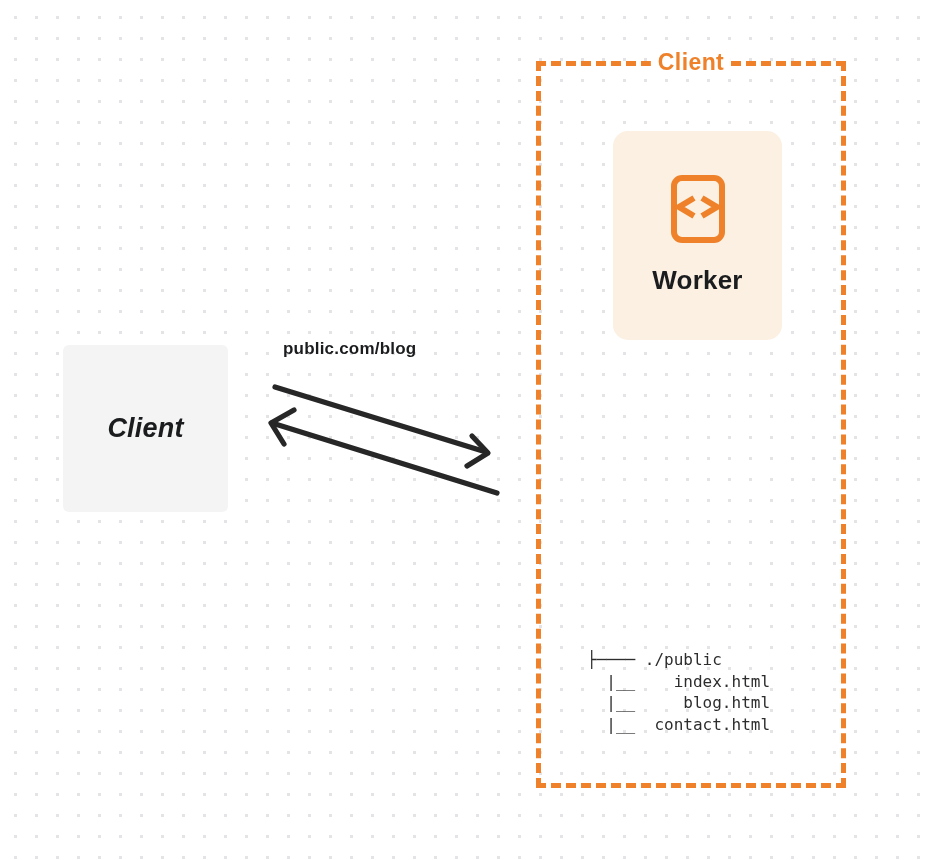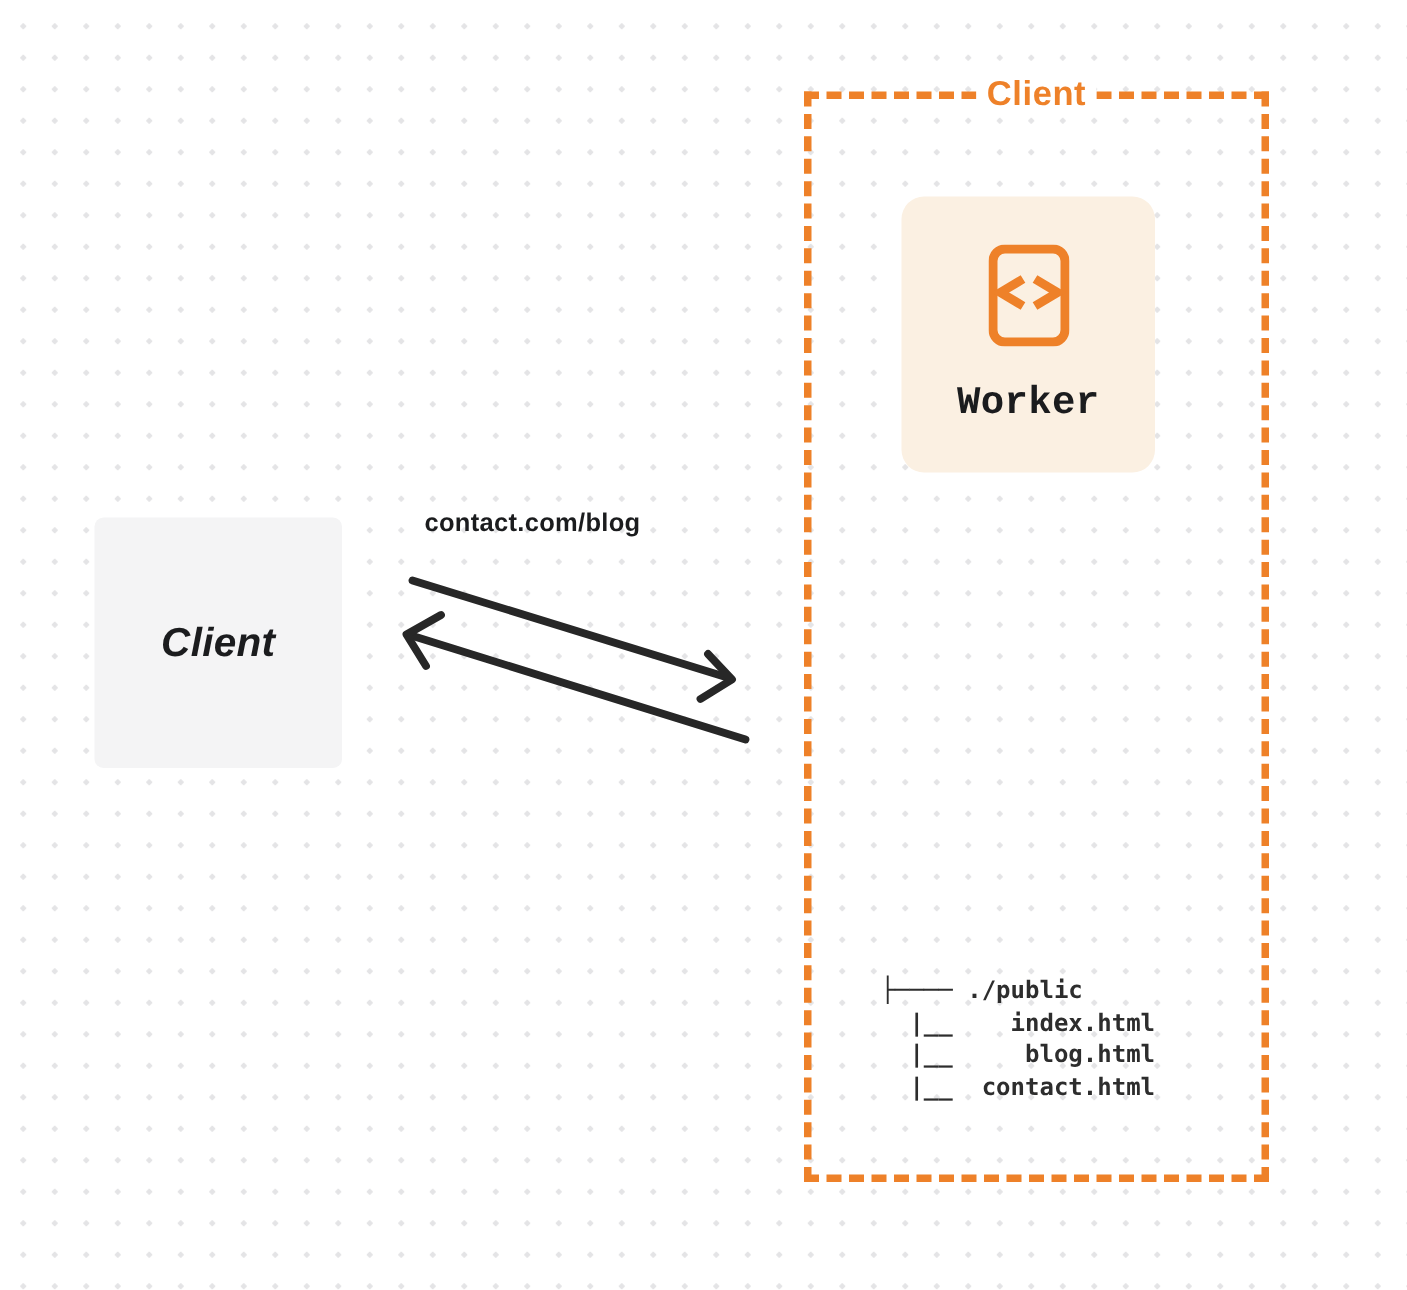--- a/index.html
+++ b/index.html
@@ -48,42 +48,42 @@
     background:#ffffff;padding:0 7px;white-space:nowrap;
     color:var(--accent-orange);font-size:23px;font-weight:700;letter-spacing:.4px;
     line-height:26px;
   }
 
   .card{
     position:absolute;background:var(--card-fill);border-radius:15px;
     display:flex;flex-direction:column;align-items:center;justify-content:center;
     gap:22px;
   }
-  .worker-card{left:60px;top:65px;width:169px;height:184px;font-family:Liberation Mono, monospace;}
+  .worker-card{left:72px;top:65px;width:169px;height:209px;}
   .assets-card{left:66px;top:414px;width:170px;height:167px;}
   .card .label{font-size:26px;font-weight:700;letter-spacing:.2px;color:var(--ink);}
 
   .icon-stroke{stroke:var(--accent-orange);fill:none;}
   .icon-fill{fill:var(--accent-orange);}
 
   .file-tree{
     position:absolute;left:46px;top:583px;margin:0;
     font-family:"DejaVu Sans Mono","Liberation Mono",monospace;
-    font-size:16px;line-height:21.5px;font-weight:700;
+    font-size:16px;line-height:21.5px;font-weight:400;
     color:var(--tree-ink);white-space:pre;
   }
 </style>
 </head>
 <body>
 
 <div class="client-card">
   <span class="label">Client</span>
 </div>
 
-<div class="request-label">contact.com/blog</div>
+<div class="request-label">public.com/blog</div>
 
 <svg class="arrows" width="938" height="860" viewBox="0 0 938 860">
   <path class="arrow" d="M275 387 L486 452"></path>
   <path class="arrow" d="M472 436 L488 453 L467 466"></path>
   <path class="arrow" d="M497 493 L272 423"></path>
   <path class="arrow" d="M294 410 L271 423 L284 444"></path>
 </svg>
 
 <div class="project">
   <div class="project-title">Client</div>

